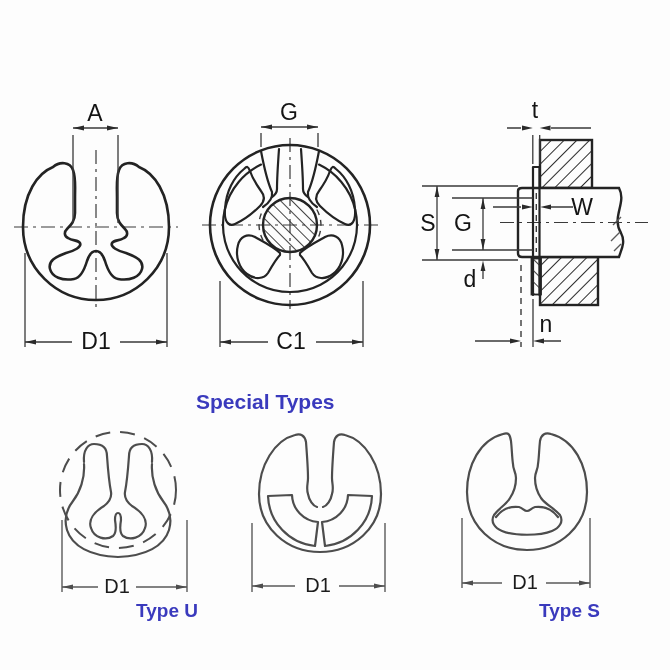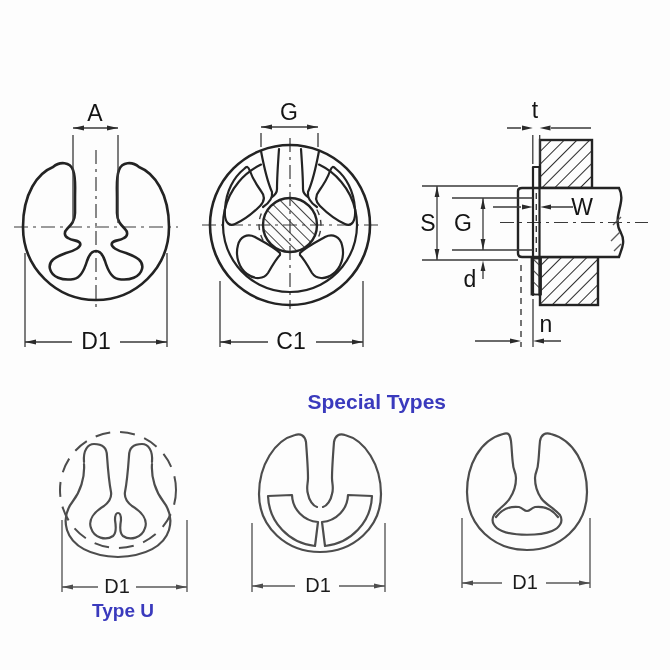--- a/index.html
+++ b/index.html
@@ -12,22 +12,22 @@
   .ln2 {fill:none;stroke:#232323;stroke-width:2.2;stroke-linecap:round;stroke-linejoin:round;}
   .lnG {fill:none;stroke:#4d4d4d;stroke-width:2.2;stroke-linecap:round;stroke-linejoin:round;}
   .thin{fill:none;stroke:#3a3a3a;stroke-width:1.3;}
   .thng{fill:none;stroke:#5a5a5a;stroke-width:1.4;}
   .cl  {fill:none;stroke:#3a3a3a;stroke-width:1.2;stroke-dasharray:14 5 3 5;}
   .dsh {fill:none;stroke:#3a3a3a;stroke-width:1.4;stroke-dasharray:6 5;}
   .ah  {fill:#2a2a2a;stroke:none;}
   .ahg {fill:#4d4d4d;stroke:none;}
   .dimtxt{font-family:"Liberation Sans", sans-serif;font-size:23px;fill:#141414;text-anchor:middle;}
   .dimtxt2{font-family:"Liberation Sans", sans-serif;font-size:20px;fill:#1c1c1c;text-anchor:middle;}
-  .heading{font-size:21px;font-weight:bold;text-align:right;}
-  .typelabel{font-size:19px;font-weight:bold;text-align:center;}
+  .heading{font-size:21px;font-weight:bold;text-align:left;}
+  .typelabel{font-size:19px;font-weight:bold;text-align:right;}
   .whitefill{fill:#fdfdfd;}
 </style>
 </head>
 <body>
 
 <div id="stage">
 
   <svg class="abs" width="0" height="0" aria-hidden="true">
     <defs>
       <pattern id="hWall" patternUnits="userSpaceOnUse" width="9" height="9" patternTransform="rotate(45)">
@@ -197,14 +197,15 @@
       C55,108 50,102 54,95 C59,88 66,85 70,78 C74,72 76,66 76,58 C76,52 73,50 73,44
       C72,38 72,30 71,21 C70,15 69,12 63,14"></path>
     <path class="lnG" d="M56,97 C62,89 70,86 79,87 C83,88 84,91 87,91 C90,91 91,88 95,87
       C104,86 112,89 118,97"></path>
     <path class="thng" d="M22,98 V168 M150,98 V168"></path>
     <path class="thng" d="M22,163 H62 M106,163 H150"></path>
     <polygon class="ahg" points="22,163 33,160.6 33,165.4"></polygon>
     <polygon class="ahg" points="150,163 139,160.6 139,165.4"></polygon>
     <text class="dimtxt2" x="85" y="169">D1</text>
   </svg>
+  <div class="abs typelabel" style="left:450px;top:600px;width:150px;color:#3a3abd">Type S</div>
 
 </div>
 
 </body></html>

